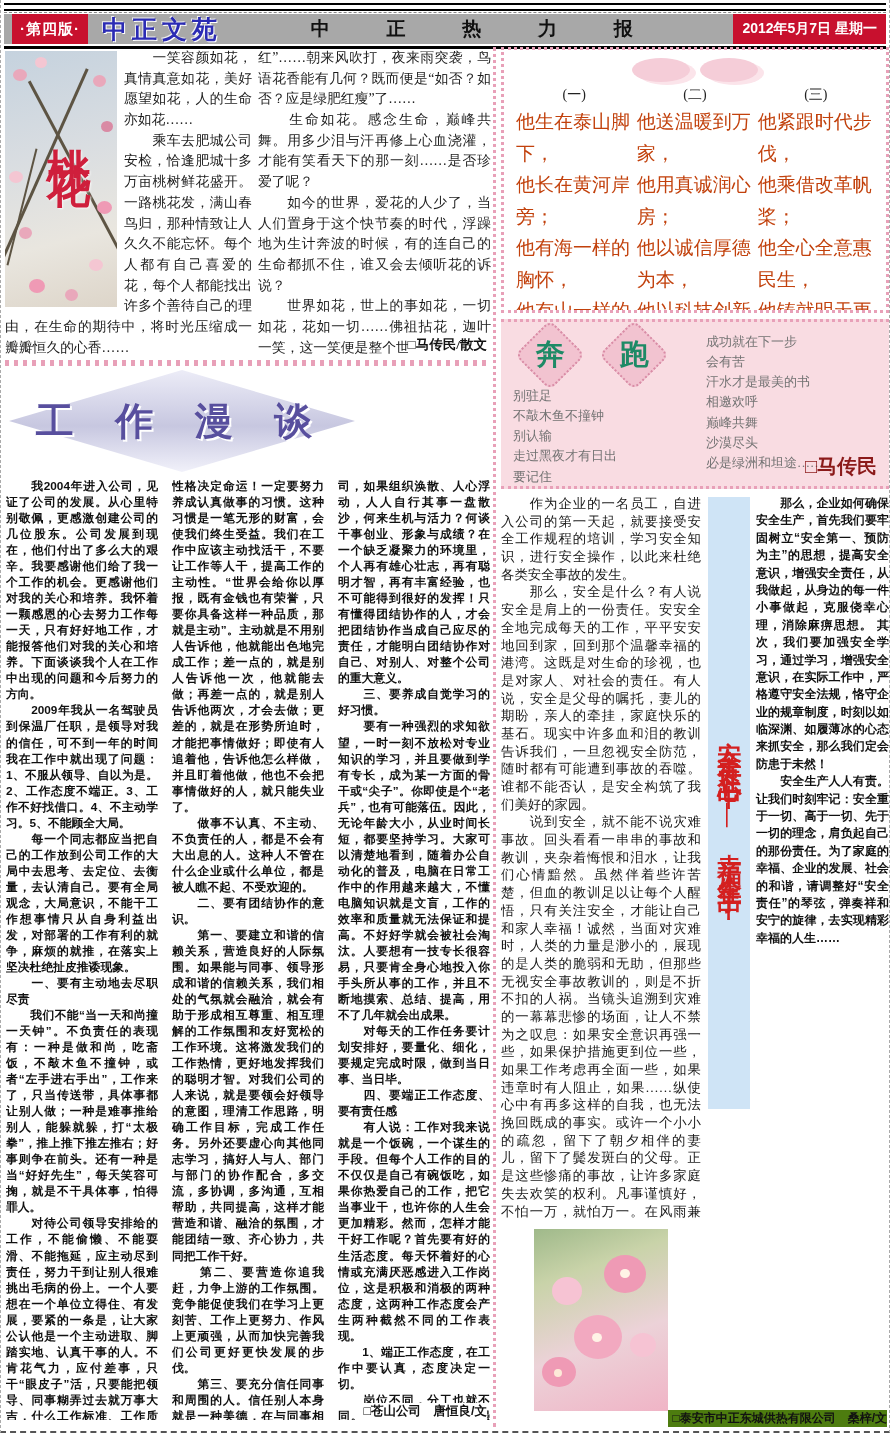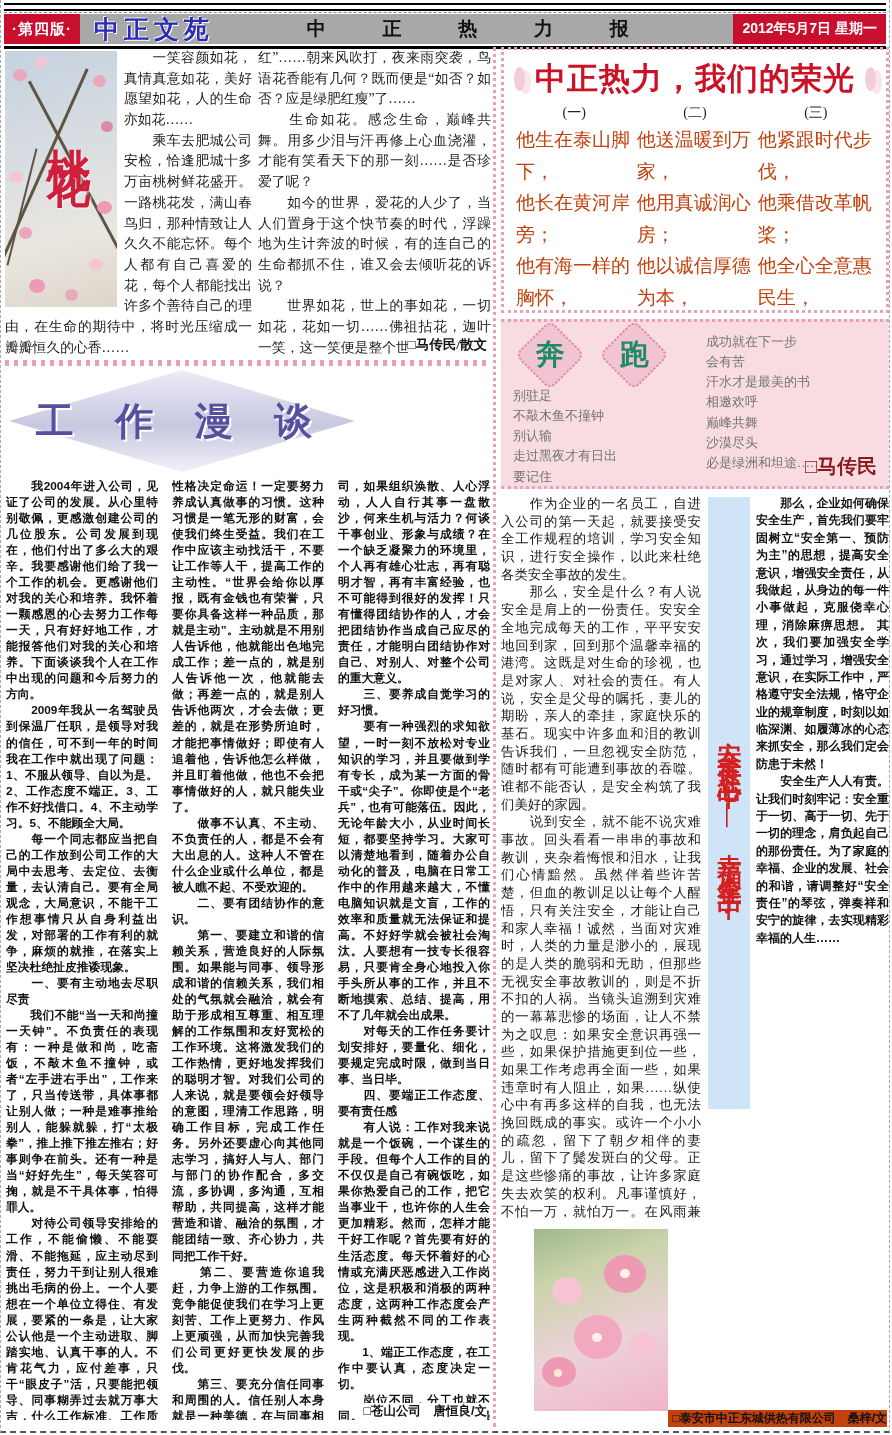--- a/index.html
+++ b/index.html
@@ -3,21 +3,21 @@
 <meta charset="utf-8">
 <style>
   html,body{margin:0;padding:0;background:#ffffff;}
   body{width:892px;height:1435px;position:relative;font-family:"Liberation Sans",sans-serif;color:#111;}
   #page{position:absolute;left:0;top:0;width:890px;height:1433px;border-left:1px dashed #aaa;border-right:1px dashed #aaa;border-bottom:2px dashed #555;box-sizing:border-box;overflow:hidden;}
 
   
   .hdr-topline{margin:3px 3px 0;height:4px;border-top:2px solid #000;border-bottom:2px solid #000;}
   .hdr-dash{margin:1px 3px 0;border-top:1px dashed #888;}
   .hdr{display:flex;align-items:stretch;height:30px;margin:1px 3px 0;background:#a8a8a8;}
-  .hdr-edition{background:#c8102e;color:#fff;display:flex;align-items:center;padding:0 8px;font-size:15px;font-weight:bold;letter-spacing:1px;white-space:nowrap;}
+  .hdr-edition{background:#c8102e;color:#fff;display:flex;align-items:center;padding:0 8px;font-size:15px;font-weight:bold;letter-spacing:1px;white-space:nowrap;margin-left:8px;}
   .hdr-section{display:flex;align-items:center;padding:0 14px;color:#2b2bb4;font-size:25px;font-weight:bold;letter-spacing:5px;font-family:"Liberation Serif",serif;text-shadow:1px 1px 0 #fff,-1px -1px 0 #eee;white-space:nowrap;}
   .hdr-mast{flex:1;display:flex;align-items:center;justify-content:center;font-size:19px;font-weight:bold;letter-spacing:26px;color:#101010;font-family:"Liberation Serif",serif;white-space:nowrap;overflow:hidden;}
   .hdr-date{background:#c8102e;color:#fff;display:flex;align-items:center;padding:0 9px;font-size:14px;font-weight:bold;white-space:nowrap;}
   .hdr-bottomline{margin:2px 3px 0;border-top:3px solid #000;}
 
   
   .left-region{position:absolute;left:4px;top:48px;width:486px;height:1378px;overflow:hidden;}
   .right-region{position:absolute;left:492px;top:47px;width:396px;height:1380px;border-left:3px dotted #e8a0b8;padding-left:5px;box-sizing:border-box;overflow:hidden;}
 
   .pinkline{height:6px;margin:4px 0;background:repeating-linear-gradient(90deg,#e8a0b8 0 4px,rgba(0,0,0,0) 4px 9px);}
@@ -66,21 +66,21 @@
   
   .safety{display:flex;gap:7px;margin-top:6px;height:932px;position:relative;overflow:hidden;}
   .s-colA-wrap{width:200px;}
   .s-col1{width:200px;height:724px;font-size:13.4px;line-height:1.32;text-align:justify;white-space:pre-wrap;font-family:"Liberation Serif",serif;color:#181818;overflow:hidden;}
   .s-photo{width:134px;height:182px;margin:10px auto 0;position:relative;background:linear-gradient(160deg,#9fb98a 0%,#c9d3a9 25%,#ecd2d8 60%,#f0b4c6 100%);overflow:hidden;}
   .s-col2{width:60px;font-size:11.6px;line-height:1.5;text-align:justify;white-space:pre-wrap;color:#1a1a1a;overflow:hidden;}
   .s-col3{flex:1;font-size:12px;line-height:1.45;text-align:justify;color:#101010;font-weight:600;overflow:hidden;}
   .s-strip{float:left;width:42px;height:612px;background:#cfe4f6;margin:2px 6px 4px 0;display:flex;align-items:center;justify-content:center;}
   .s-strip-text{writing-mode:vertical-rl;color:#d42020;font-size:24px;font-weight:bold;letter-spacing:7px;font-family:"Liberation Serif",serif;white-space:nowrap;}
   .s-para{white-space:pre-wrap;}
-  .s-byline{position:absolute;right:2px;bottom:0;font-size:12px;font-weight:bold;background:#c2410c;padding-left:4px;}
+  .s-byline{position:absolute;right:2px;bottom:0;font-size:12px;font-weight:bold;background:#4d7c0f;padding-left:4px;}
 </style>
 </head>
 <body>
 
 <div id="page">
 
   <div class="hdr-topline"></div>
   <div class="hdr-dash"></div>
   <div class="hdr">
     <div class="hdr-edition">·第四版·</div>
@@ -156,21 +156,20 @@
       </div>
       <div class="work-byline">□苍山公司　唐恒良/文</div>
     </div>
   </div>
 
   <div class="right-region">
 
     <div class="song">
       <div class="song-title-row">
         <span class="petal"></span>
-        <span class="song-title">中正热力，我们的荣光</span>
         <span class="petal"></span>
       </div>
       <div class="song-verses">
         <div class="verse">
           <div class="verse-label">(一)</div>
           <div class="verse-lines">他生在泰山脚下，
 他长在黄河岸旁；
 他有海一样的胸怀，
 他有山一样的臂膀；
 海纳百川，

